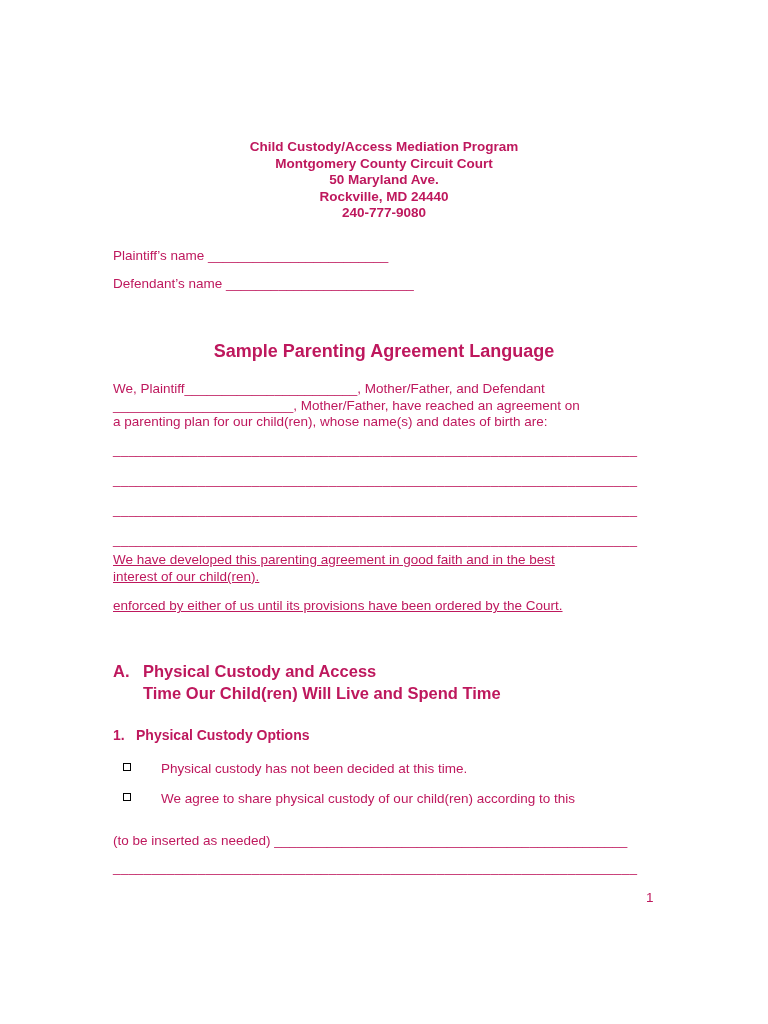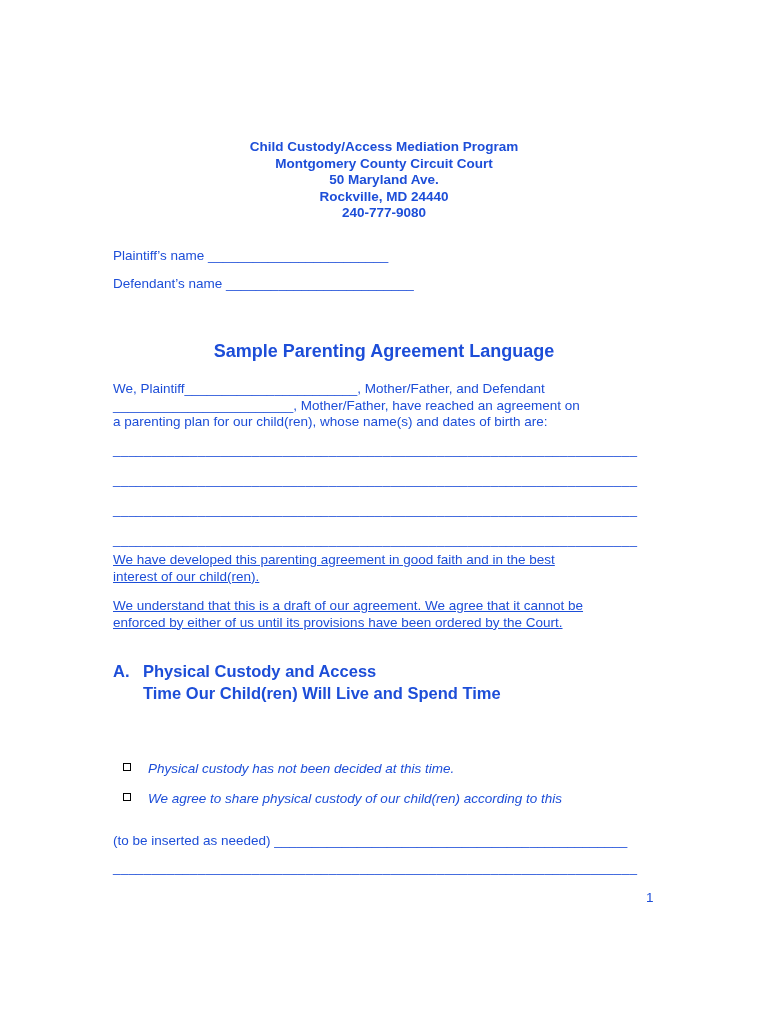--- a/index.html
+++ b/index.html
@@ -4,21 +4,21 @@
 <style>
   html, body { margin: 0; padding: 0; background: #ffffff; }
   .page {
     position: relative;
     width: 768px;
     height: 1024px;
     background: #ffffff;
     font-family: "Liberation Sans", "DejaVu Sans", sans-serif;
     font-size: 13.5px;
     line-height: 17px;
-    color: #1d4ed8;
+    color: #be185d;
     overflow: hidden;
   }
   .abs { position: absolute; }
   .centered { left: 0; width: 768px; text-align: center; }
   .content { left: 113px; width: 522px; }
   .bold { font-weight: bold; }
 
   .letterhead { line-height: 16.5px; }
 
   .case-line { margin-bottom: 11px; white-space: nowrap; }
@@ -42,21 +42,21 @@
   .checkbox {
     position: absolute;
     left: 0;
     top: 3px;
     width: 8px;
     height: 8px;
     border: 1.3px solid #000000;
     background: #ffffff;
     box-sizing: border-box;
   }
-  .option-text { margin-left: 25px; font-style: italic; }
+  .option-text { margin-left: 38px; }
   .option-line { line-height: 17px; white-space: nowrap; }
 
   .insert-line { white-space: nowrap; }
 
   .page-number { font-size: 13.5px; }
 </style>
 </head>
 <body>
 
 <div class="page">
@@ -88,33 +88,35 @@
     <div class="blank-line">____________________________________________________________________</div>
     <div class="blank-line">____________________________________________________________________</div>
   </div>
 
   <div class="abs content" style="top:552px;">
     <div class="para-line">We have developed this parenting agreement in good faith and in the best</div>
     <div class="para-line">interest of our child(ren).</div>
   </div>
 
   <div class="abs content" style="top:598px;">
-    <div class="para-line">We understand that this is a draft of our agreement. We agree that it cannot be</div>
     <div class="para-line">enforced by either of us until its provisions have been ordered by the Court.</div>
   </div>
 
   <div class="abs content heading-a bold" style="top:660px;">
     <div>
       <span class="marker">A.</span><span>Physical Custody and Access</span>
     </div>
     <div class="indent">
       <span>Time Our Child(ren) Will Live and Spend Time</span>
     </div>
   </div>
 
+  <div class="abs content heading-1 bold" style="top:726px;">
+    <span class="marker">1.</span><span>Physical Custody Options</span>
+  </div>
 
   <div class="abs option" style="top:760px;">
     <span class="checkbox"></span>
     <div class="option-text">
       <div class="option-line">Physical custody has not been decided at this time.</div>
     </div>
   </div>
 
   <div class="abs option" style="top:790px;">
     <span class="checkbox"></span>

